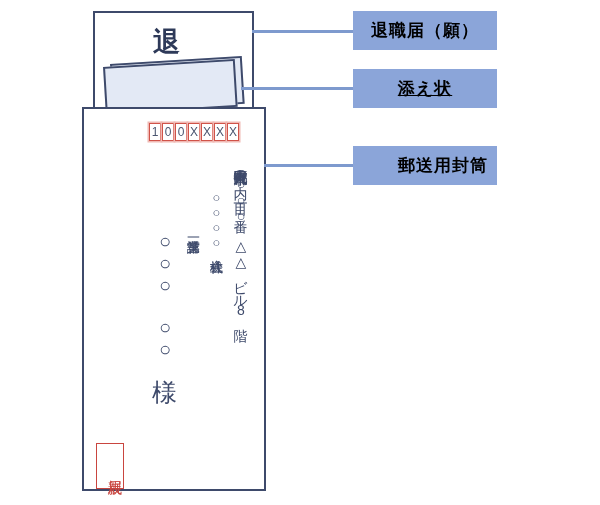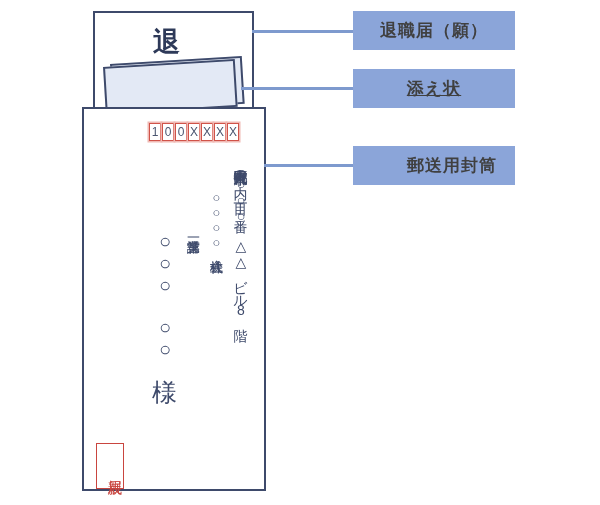--- a/index.html
+++ b/index.html
@@ -97,23 +97,23 @@
     height: 3px;
     background: #7e9ace;
     z-index: 5;
   }
   .line-1 { left: 252px; top: 30px;  width: 101px; }
   .line-2 { left: 241px; top: 87px;  width: 112px; }
   .line-3 { left: 264px; top: 164px; width: 89px;  }
   .callout-label {
     position: absolute;
     left: 353px;
-    width: 162px; height: 39px;
+    width: 144px; height: 39px;
     background: #8ba5d9;
-    color: #404040;
+    color: #000000;
     font-size: 17px;
     font-weight: 600;
     display: flex;
     align-items: center;
     justify-content: center;
     z-index: 5;
     letter-spacing: 1px;
   }
   .label-1 { top: 11px; }
   .label-2 { top: 69px; text-decoration: underline; }

